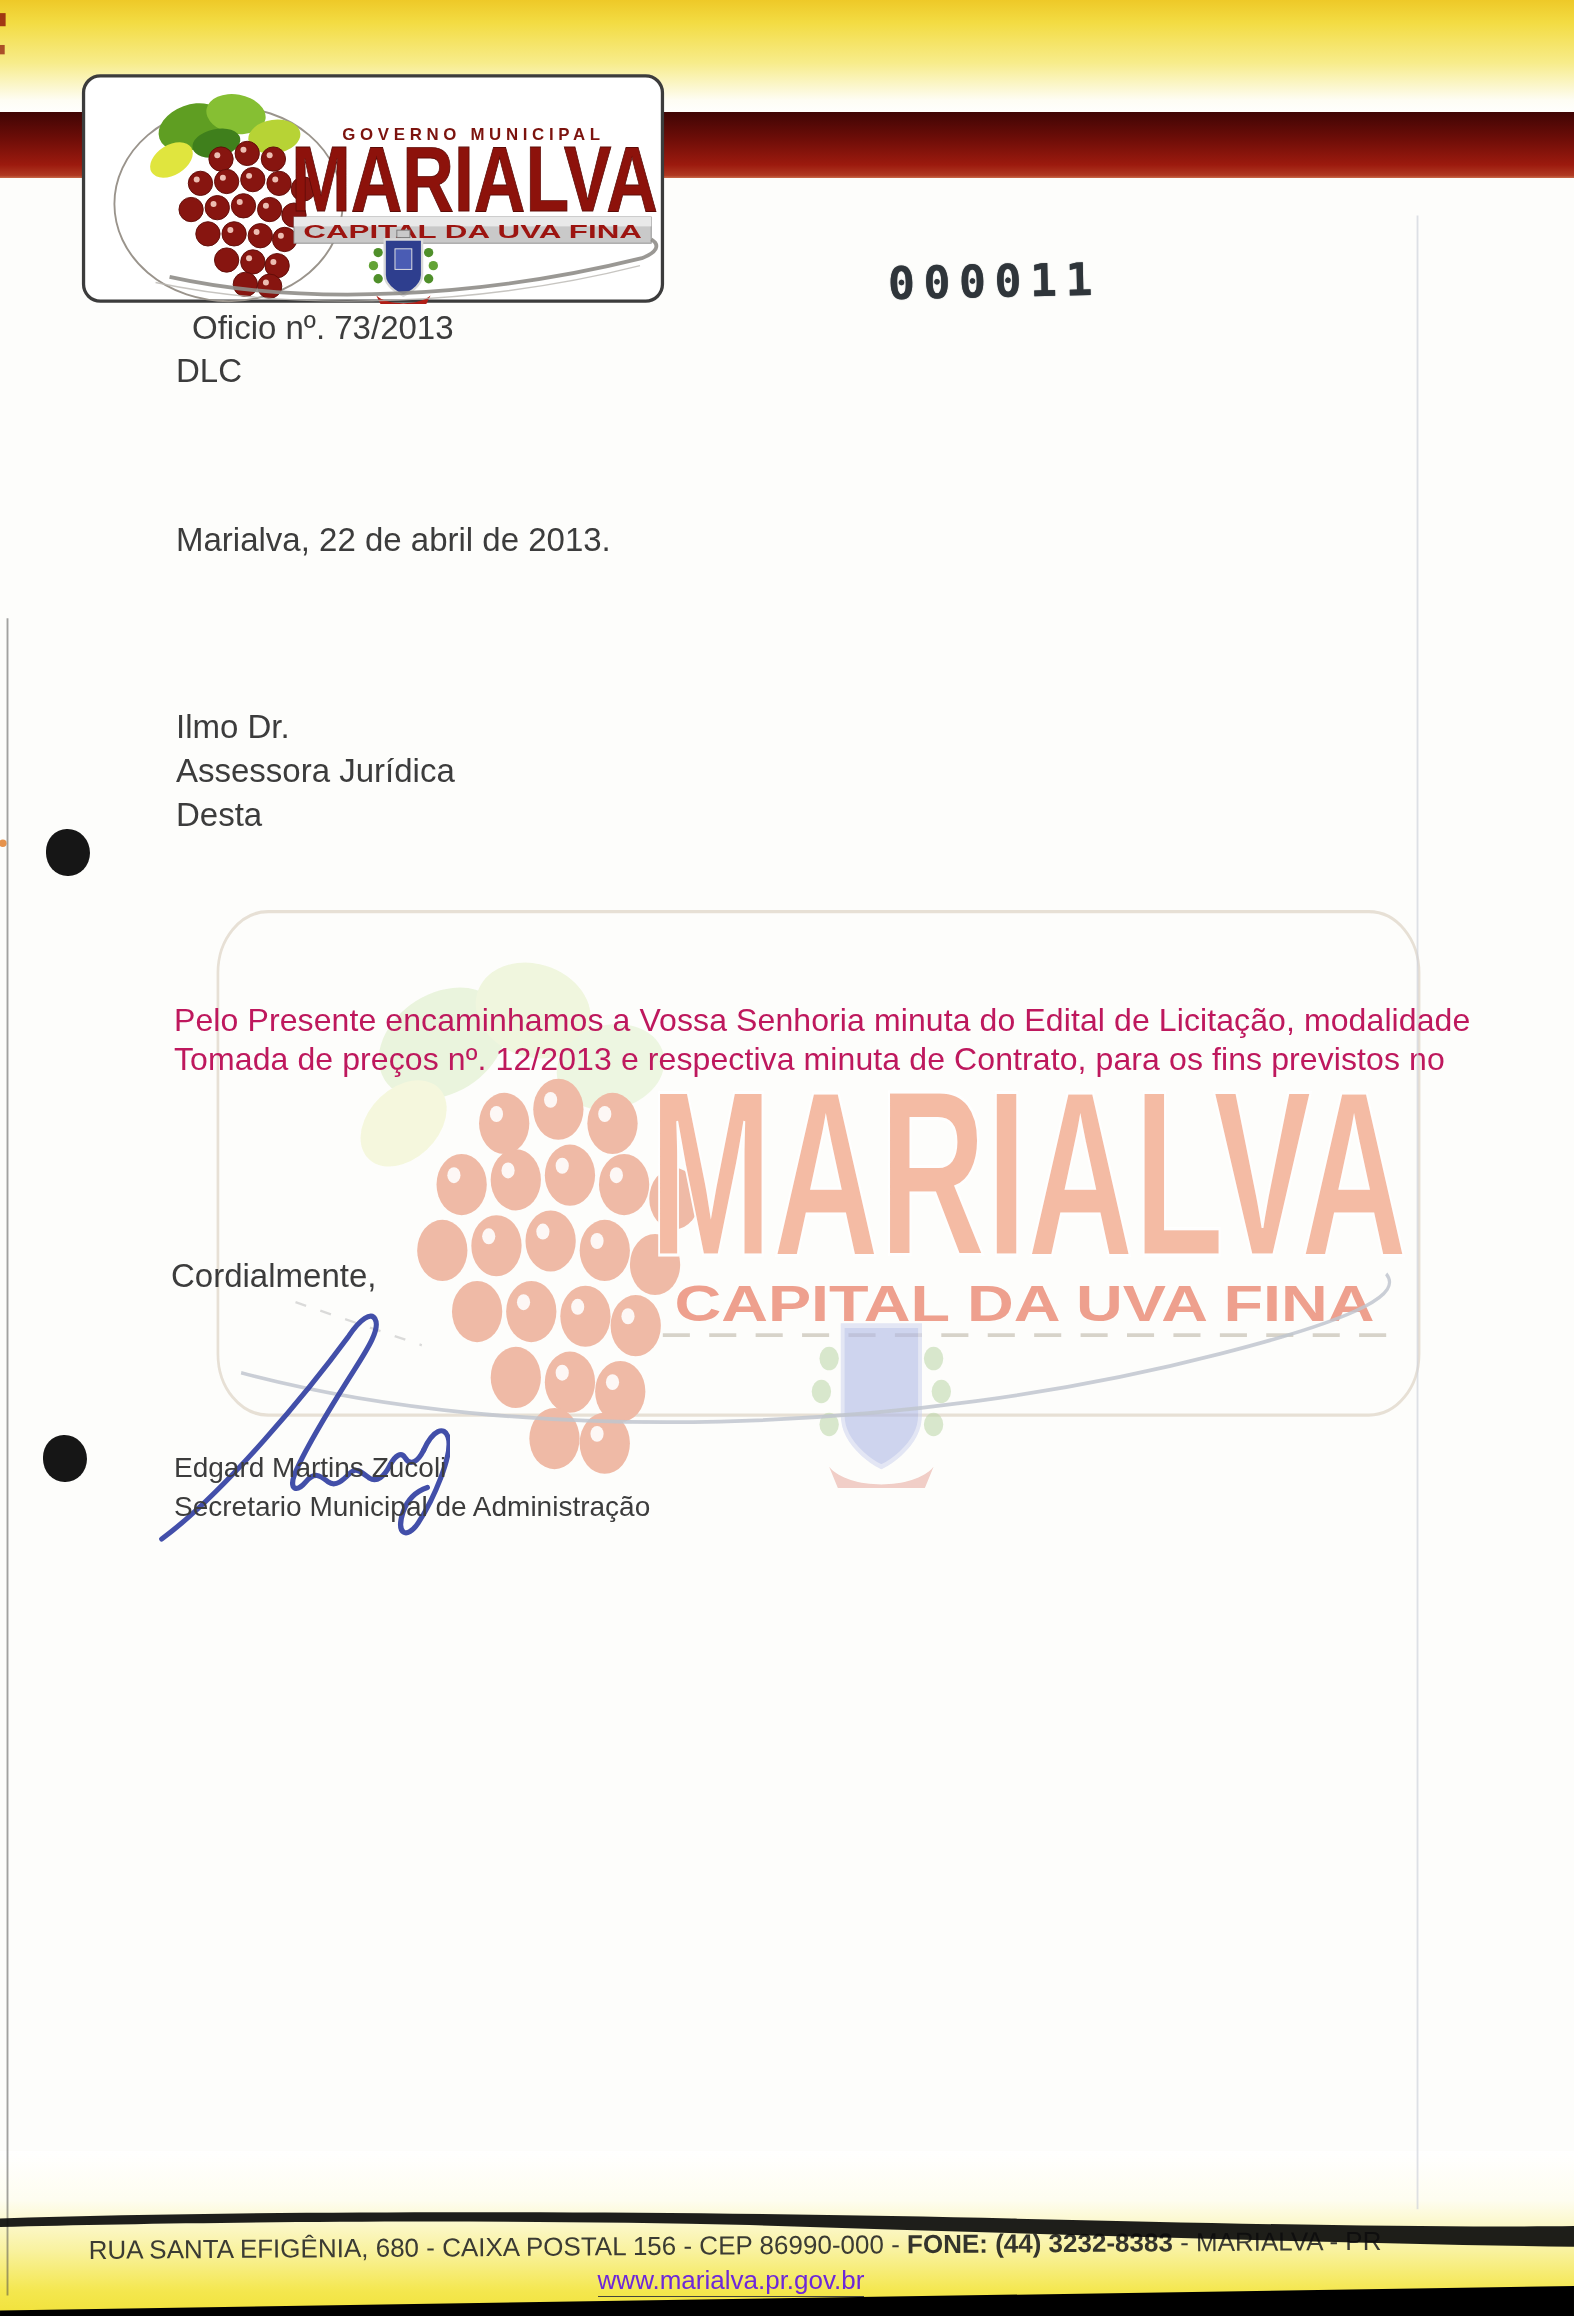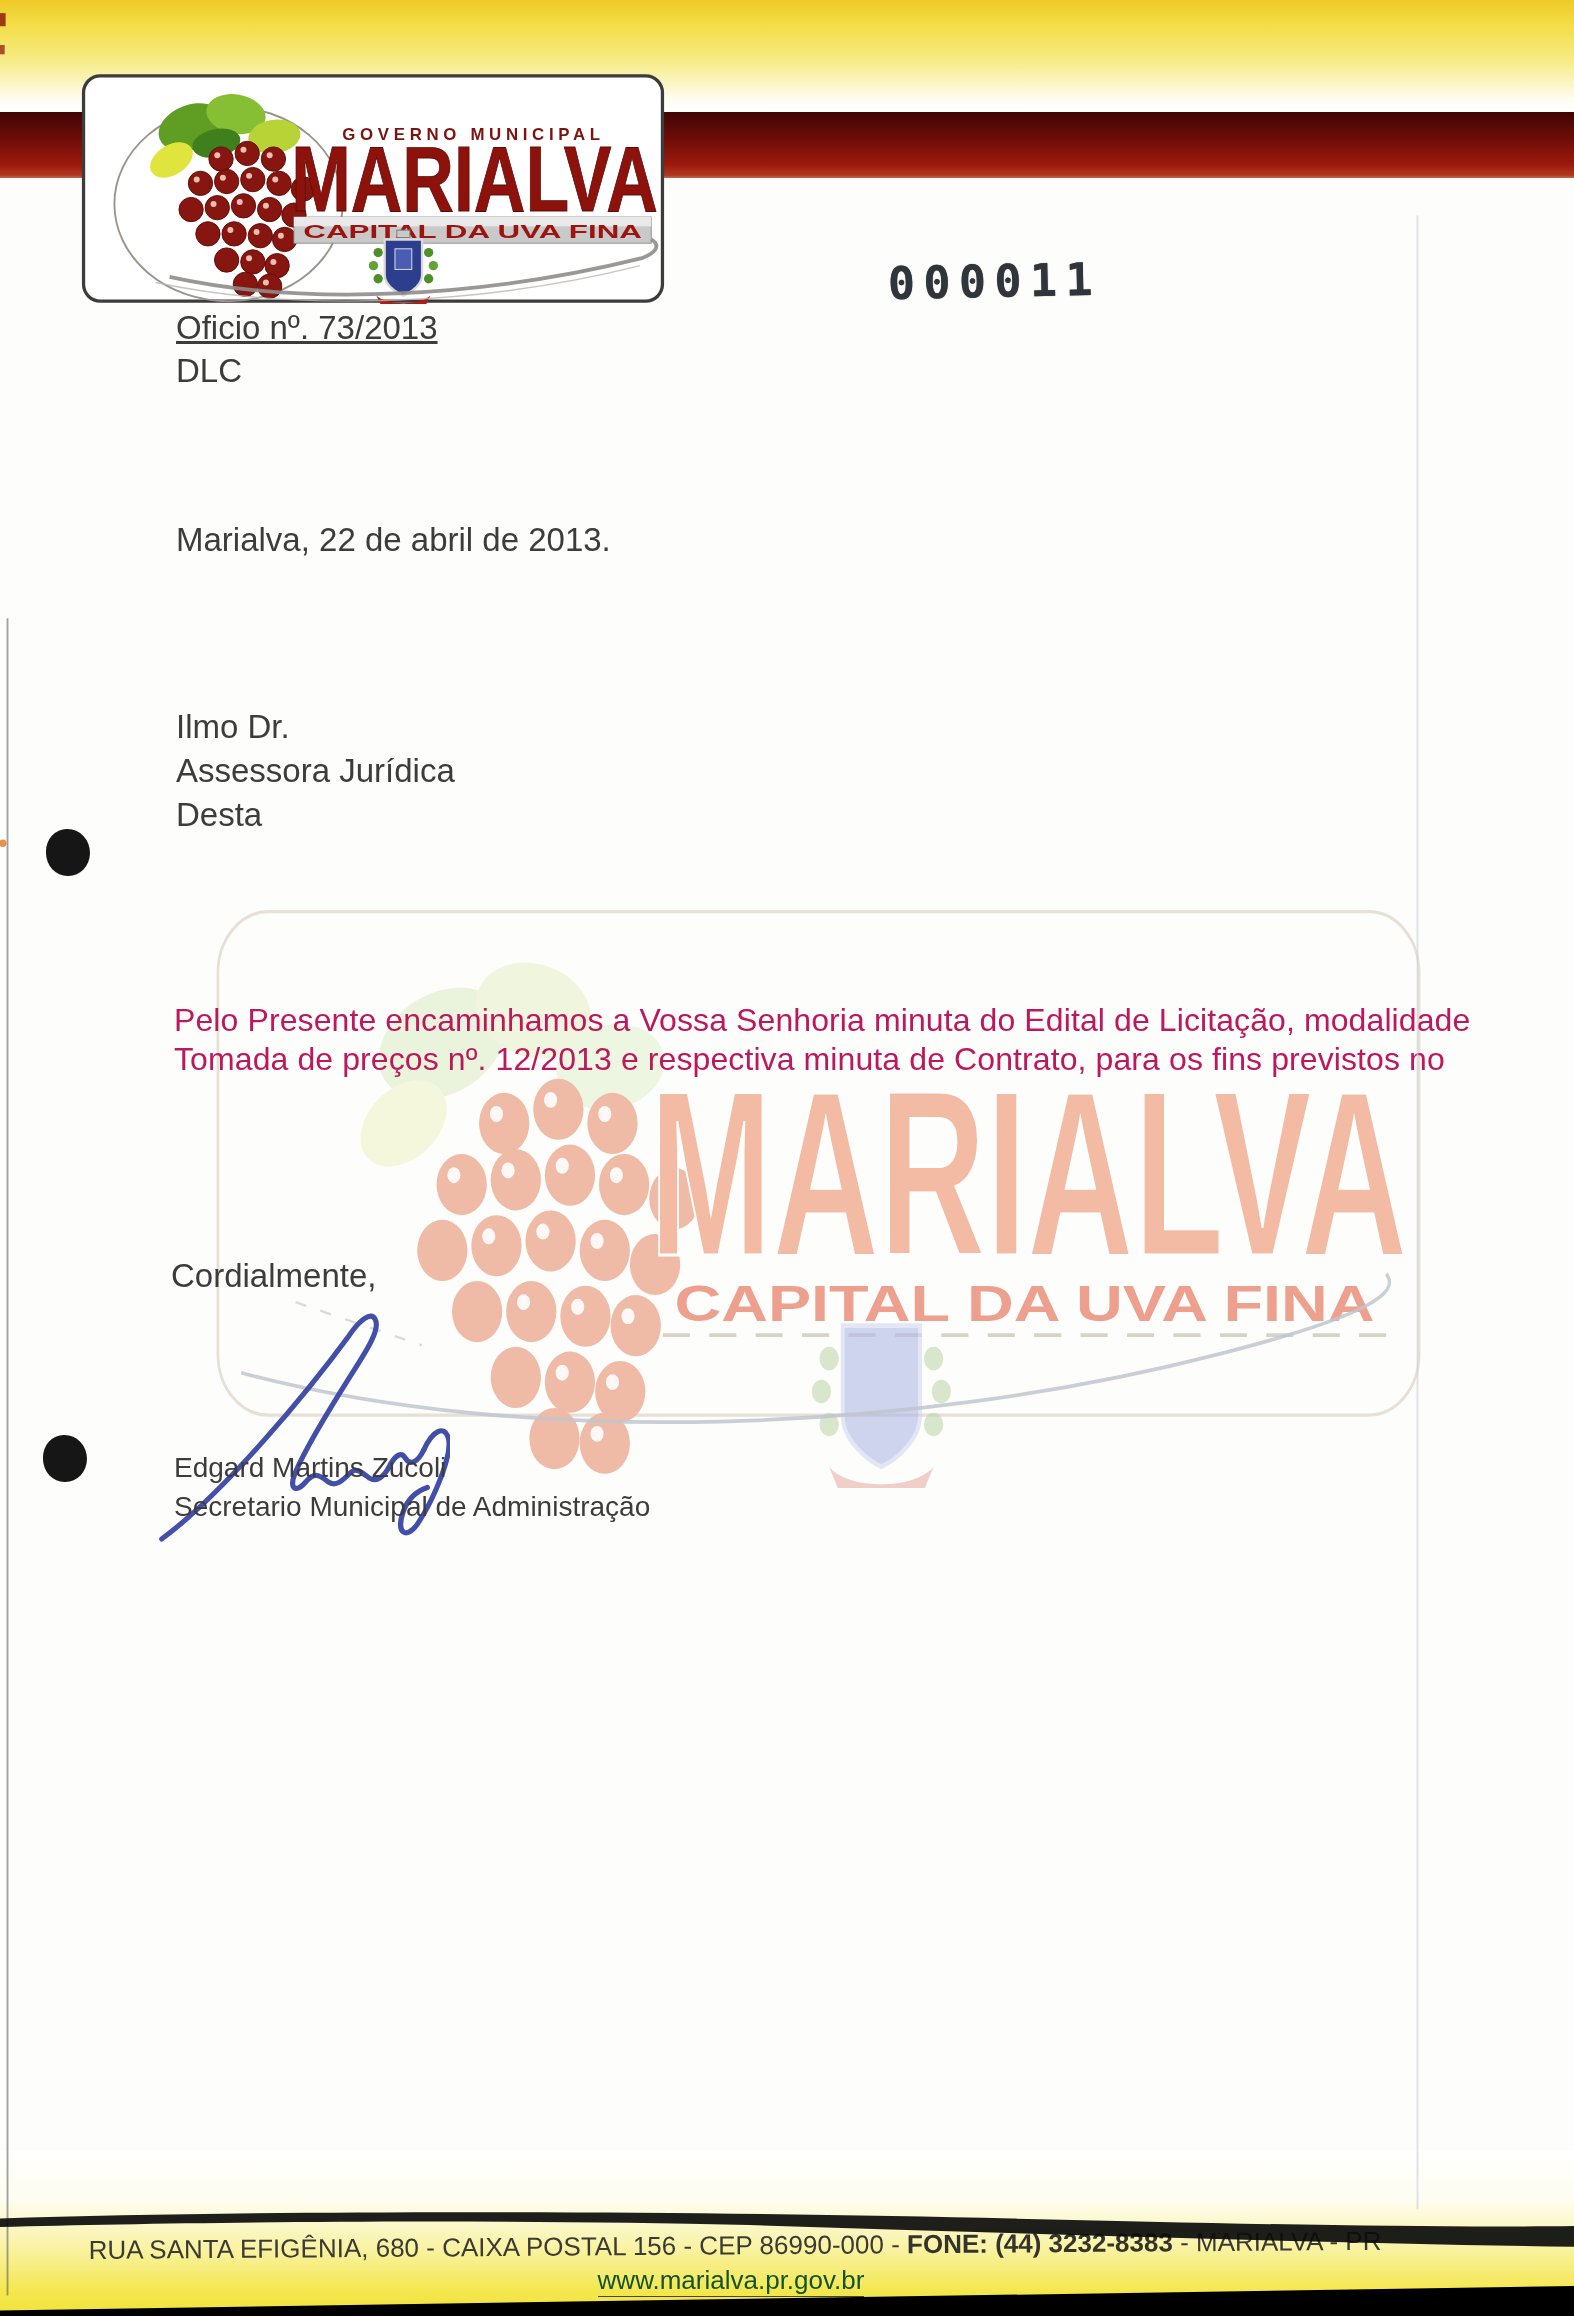--- a/index.html
+++ b/index.html
@@ -24,38 +24,38 @@
   #dot1{left:46px;top:829px;}
   #dot2{left:43px;top:1435px;}
   
   #logo-box{left:80px;top:73px;width:586px;height:231px;}
   
   #stamp{left:888px;top:255px;font-family:"DejaVu Sans Mono",monospace;
     font-size:45px;font-weight:bold;letter-spacing:8.4px;color:#2f353a;
     transform:rotate(-1.2deg);text-shadow:0 0 0.9px #4a5055;}
   
   .t{font-size:32px;line-height:38px;color:#3c3c3c;white-space:nowrap;}
-  #oficio{left:176px;top:309px;font-size:33px;text-decoration:underline;}
+  #oficio{left:192px;top:309px;font-size:33px;}
   #dlc{left:176px;top:352px;font-size:33px;}
   #date{left:176px;top:521px;font-size:33px;}
   #recipient{left:176px;top:705px;font-size:33px;line-height:44px;}
   #body{left:174px;top:1001px;}
   #body .bl{font-size:32px;line-height:39px;letter-spacing:0.1px;color:#be185d;}
   #closing{left:171px;top:1257px;font-size:33px;}
   #signer{left:174px;top:1448px;font-size:28px;line-height:39px;}
   
   #sig{left:141px;top:1291px;width:309px;height:262px;}
   
   #watermark{left:214px;top:907px;width:1209px;height:581px;opacity:.95;}
   
   #footer-line1{left:0;top:2230px;width:1574px;text-align:center;
     font-size:26px;color:#3b3b33;transform:rotate(-.4deg) translateX(-52px);white-space:nowrap;}
   #footer-line1 b{font-weight:bold;color:#34342c;}
   #footer-url{left:0;top:2265px;width:1574px;text-align:center;transform:translateX(-56px);}
-  #footer-url span{font-size:26px;color:#14532d;border-bottom:1.9px solid #44443c;padding-bottom:1px;}
+  #footer-url span{font-size:26px;color:#6d28d9;border-bottom:1.9px solid #44443c;padding-bottom:1px;}
   svg text{font-family:"Liberation Sans",sans-serif;}
 </style>
 </head>
 <body>
 
 <div id="page">
 
   <div class="abs" id="band-top"></div>
   <div class="abs" id="bar-red"></div>
   <div class="abs" id="band-bottom"></div>

